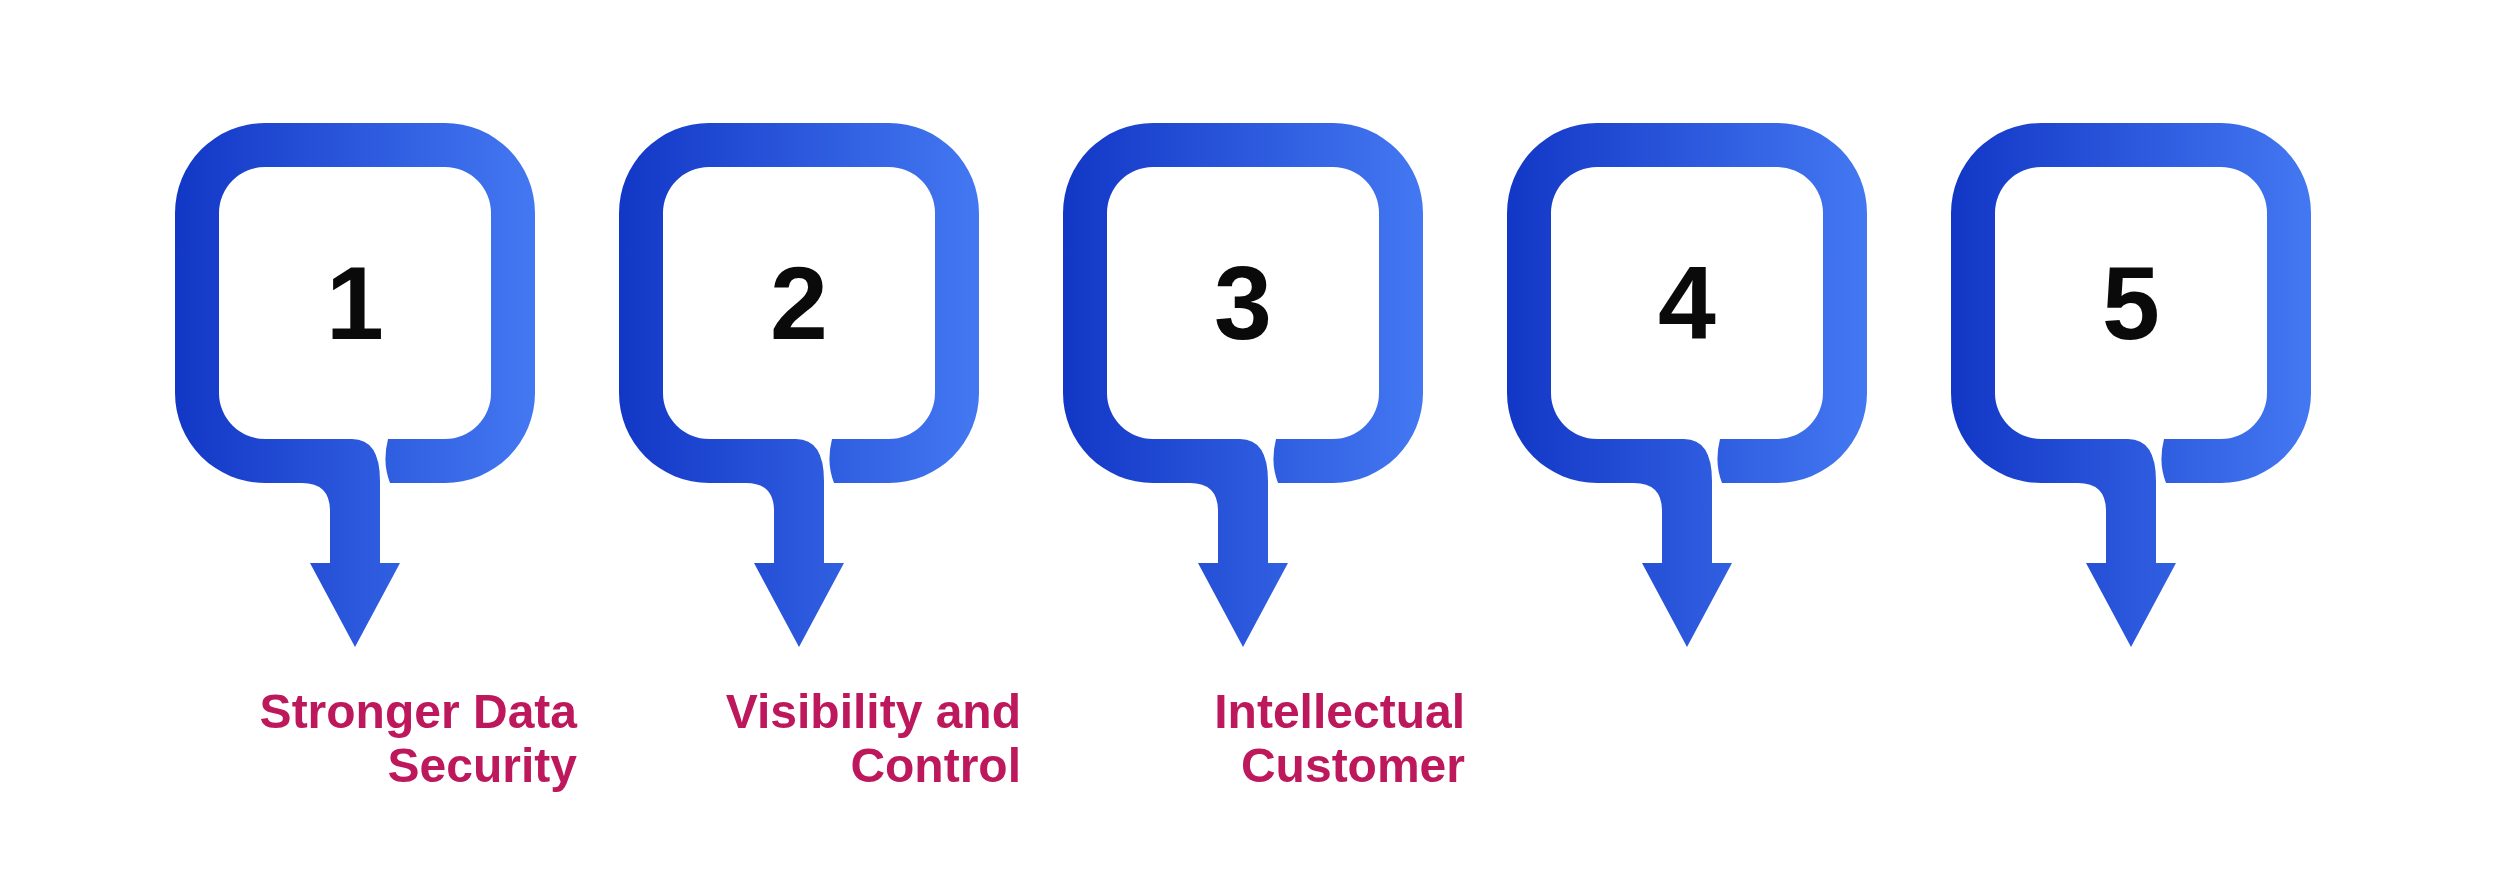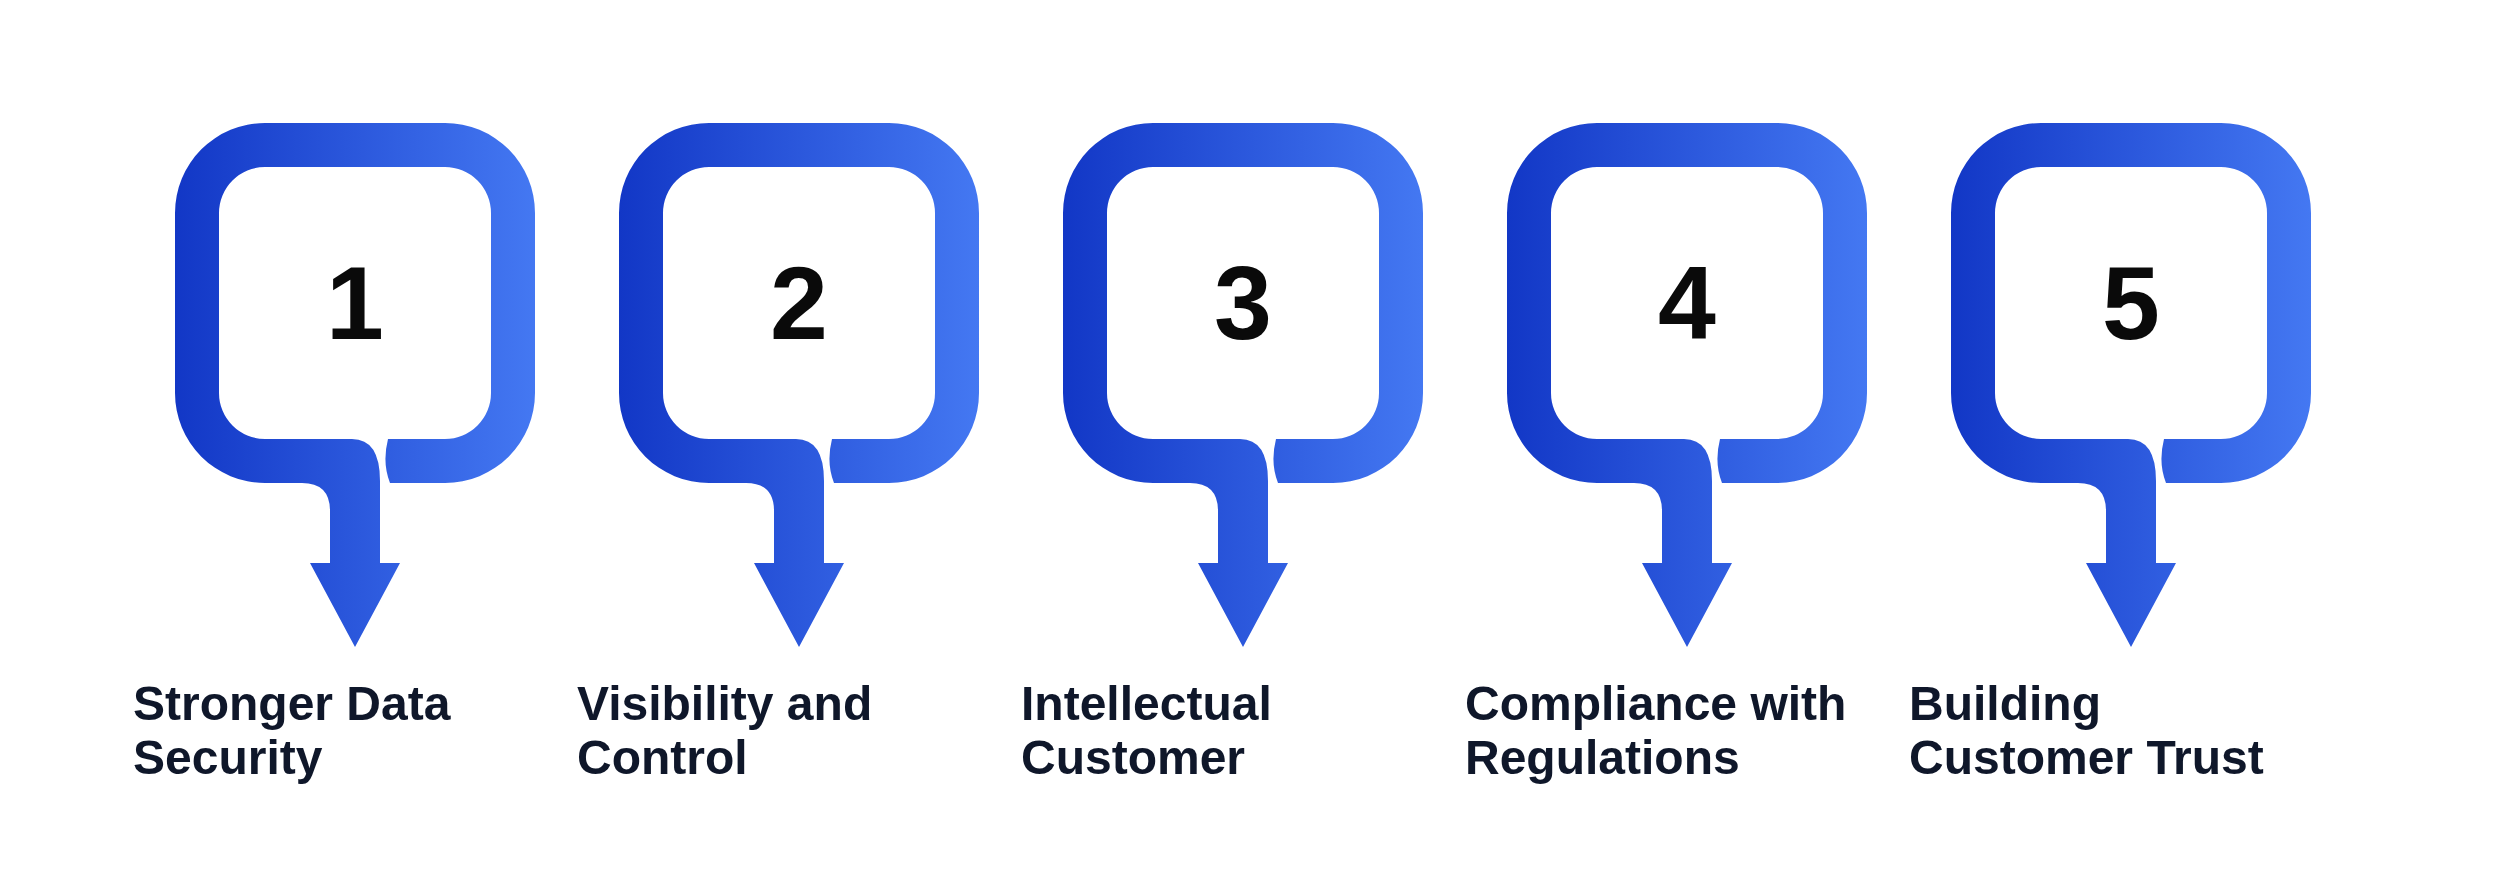--- a/index.html
+++ b/index.html
@@ -57,27 +57,27 @@
     pointer-events: none;
   }
   .num {
     font-size: 104px;
     font-weight: 700;
     color: #0a0a0a;
     line-height: 1;
     letter-spacing: 0;
   }
   .label {
-    margin-top: 24px;
+    margin-top: 32px;
     width: 444px;
-    text-align: left;
+    text-align: right;
     font-size: 48px;
     font-weight: 700;
     line-height: 1.13;
-    color: #0f172a;
+    color: #be185d;
     white-space: pre-line;
     letter-spacing: 0px;
   }
   .grad-defs {
     position: absolute;
     width: 0;
     height: 0;
   }
 </style>
 </head>
@@ -136,31 +136,27 @@
 
     <div class="module">
       <div class="shape-wrap">
         <svg class="callout" viewBox="0 0 360 530" xmlns="http://www.w3.org/2000/svg">
           <path fill="url(#blueGrad)" d="M90,0 H270 A90,90 0 0 1 360,90 V270 A90,90 0 0 1 270,360 H215 Q207,340 213,316 H270 A46,46 0 0 0 316,270 V90 A46,46 0 0 0 270,44 H90 A46,46 0 0 0 44,90 V270 A46,46 0 0 0 90,316 H177 Q205,316 205,358 V440 H225 L180,524 L135,440 H155 V388 Q155,360 127,360 H90 A90,90 0 0 1 0,270 V90 A90,90 0 0 1 90,0 Z"></path>
         </svg>
         <div class="num-layer">
           <span class="num">4</span>
         </div>
       </div>
-      <div class="label">Compliance with
-Regulations</div>
     </div>
 
     <div class="module">
       <div class="shape-wrap">
         <svg class="callout" viewBox="0 0 360 530" xmlns="http://www.w3.org/2000/svg">
           <path fill="url(#blueGrad)" d="M90,0 H270 A90,90 0 0 1 360,90 V270 A90,90 0 0 1 270,360 H215 Q207,340 213,316 H270 A46,46 0 0 0 316,270 V90 A46,46 0 0 0 270,44 H90 A46,46 0 0 0 44,90 V270 A46,46 0 0 0 90,316 H177 Q205,316 205,358 V440 H225 L180,524 L135,440 H155 V388 Q155,360 127,360 H90 A90,90 0 0 1 0,270 V90 A90,90 0 0 1 90,0 Z"></path>
         </svg>
         <div class="num-layer">
           <span class="num">5</span>
         </div>
       </div>
-      <div class="label">Building
-Customer Trust</div>
     </div>
 
   </div>
 </div>
 
 </body></html>

